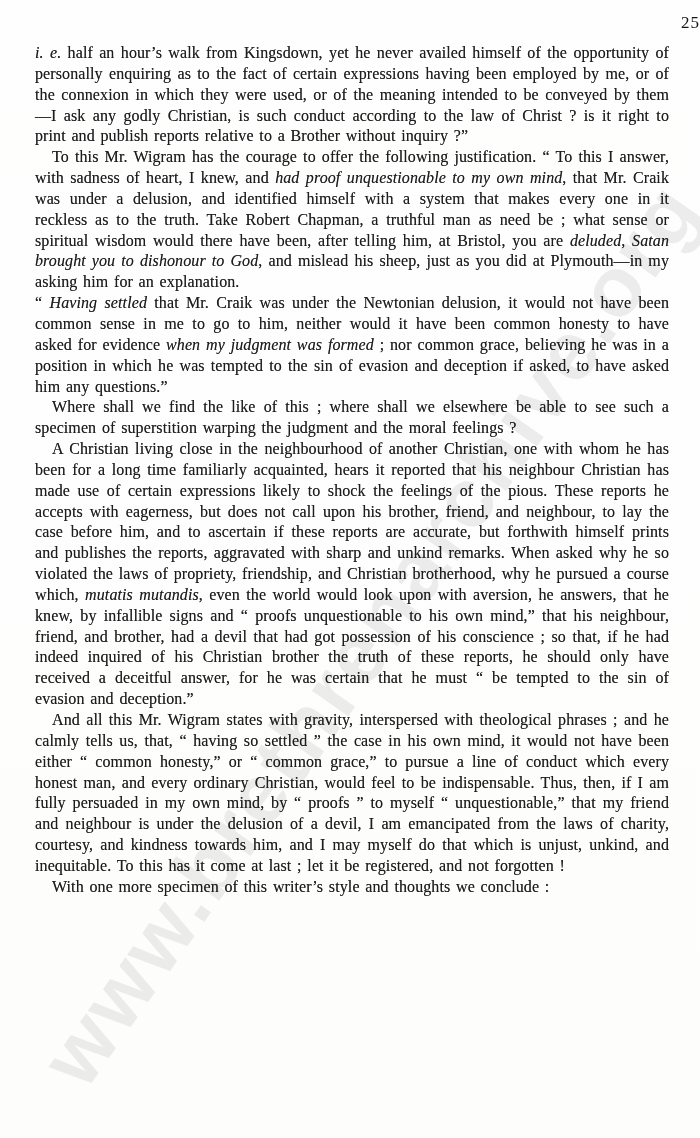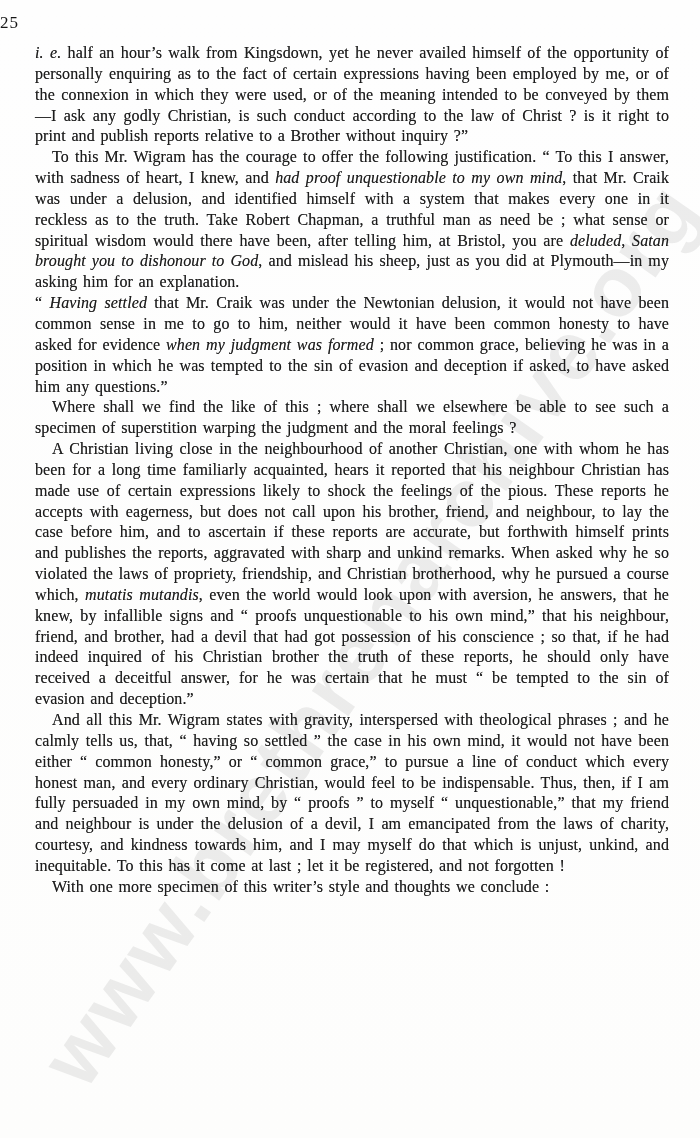--- a/index.html
+++ b/index.html
@@ -26,21 +26,21 @@
     font-size: 84px;
     letter-spacing: 3px;
     color: rgba(140, 140, 140, 0.16);
     white-space: nowrap;
     z-index: 1;
     user-select: none;
   }
   .pagenum {
     position: absolute;
     top: 13px; left: 0; right: 0;
-    text-align: left;
+    text-align: right;
     font-size: 17px;
     letter-spacing: 1px;
     color: #161616;
     z-index: 2;
   }
   .body-text {
     position: absolute;
     left: 35px; top: 43px;
     width: 634px;
     z-index: 2;

